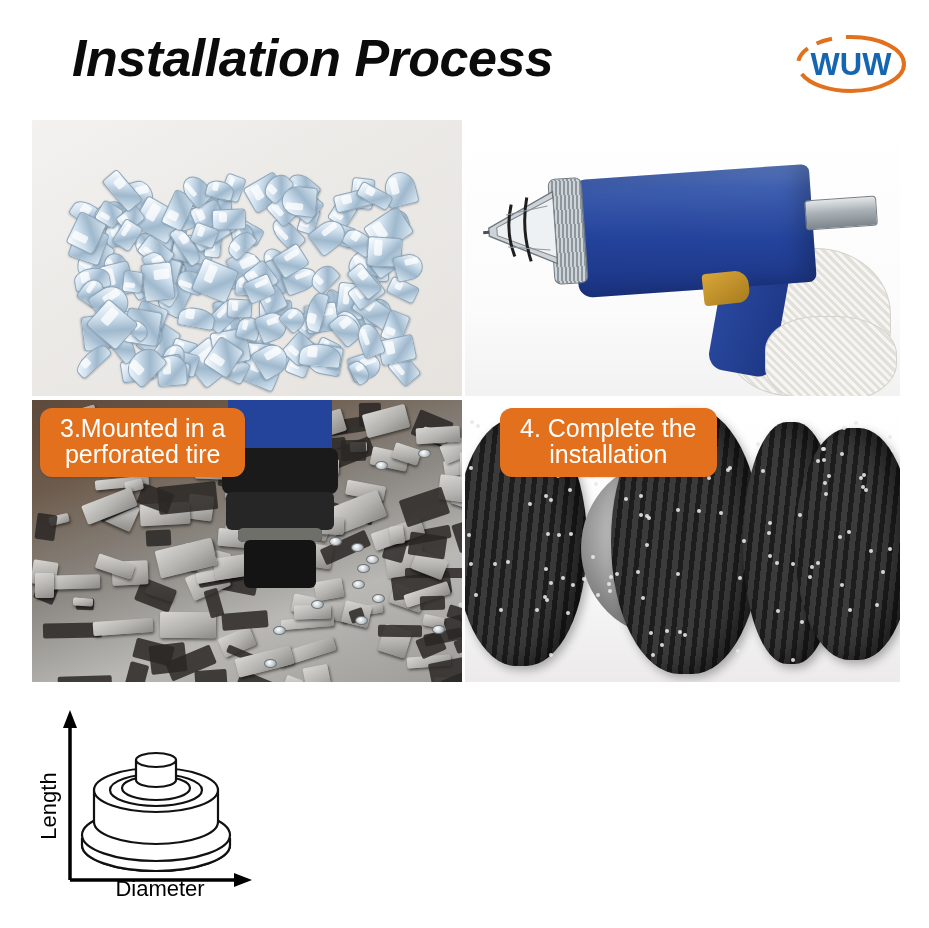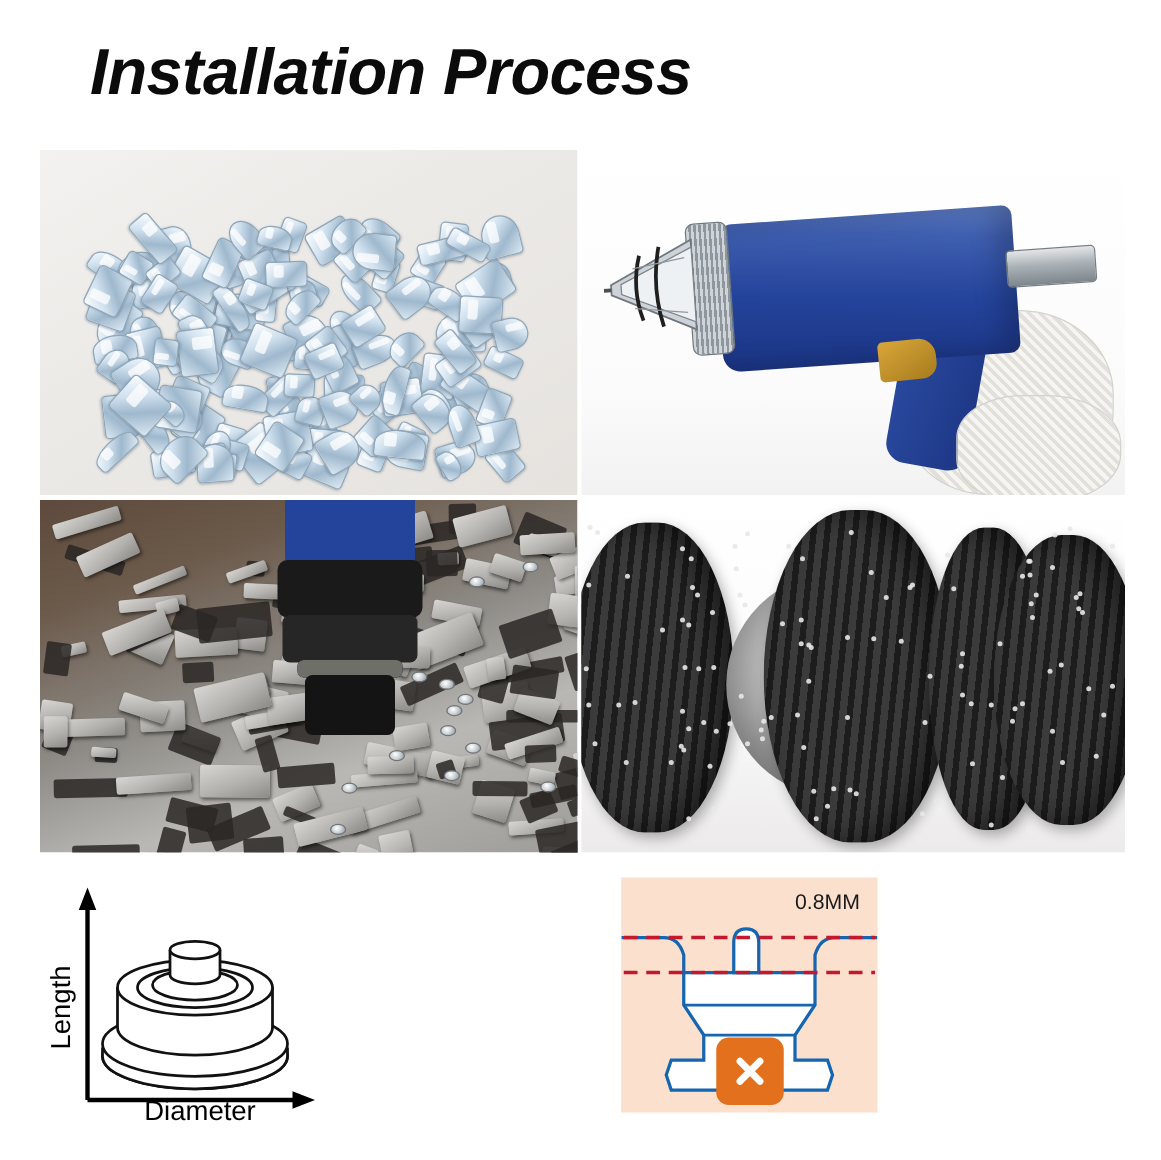--- a/index.html
+++ b/index.html
@@ -278,20 +278,27 @@
   .verdict.ok { background: #2fa836; }
   .verdict.no { background: #e2701c; }
   .verdict svg { display:block; }
 </style>
 </head>
 <body>
 
 <div class="header">
   <div class="page-title">Installation Process</div>
 
+  <div class="brand-logo">
+    <svg viewBox="0 0 116 62" width="116" height="62" aria-hidden="true">
+
+      <ellipse cx="58" cy="31" rx="53" ry="27" fill="none" stroke="#e2701c" stroke-width="4" stroke-dasharray="118 14 16 10 16 14 118 14 16 10 16 14" stroke-linecap="butt"></ellipse>
+      <text x="58" y="42" text-anchor="middle" font-family="'Liberation Sans', sans-serif" font-size="31" font-weight="bold" fill="#1565b0">WUW</text>
+    </svg>
+  </div>
 </div>
 
 <div class="photo-grid">
 
   <div class="photo-cell cell-tl">
     <div class="photo-art studs-bg">
       <div class="stud-pile" id="stud-pile">
           <div class="stud" style="left: 72.7122px; top: 99.0279px; width: 30.7891px; height: 27.2158px; transform: rotate(-9.7deg); border-radius: 50% 50% 4px 4px;"></div>
           <div class="stud" style="left: 233.645px; top: 126.714px; width: 21.7283px; height: 33.5774px; transform: rotate(-36.6deg); border-radius: 50% 50% 4px 4px;"></div>
           <div class="stud" style="left: 197.29px; top: 102.224px; width: 34.4637px; height: 17.5316px; transform: rotate(29.2deg); border-radius: 4px;"></div>
@@ -621,20 +628,22 @@
         <svg viewBox="0 0 196 200" width="196" height="200">
           <rect x="46" y="-10" width="104" height="66" rx="10" fill="#24439b"></rect>
           <rect x="40" y="48" width="116" height="46" rx="8" fill="#1a1a1a"></rect>
           <rect x="44" y="92" width="108" height="38" rx="6" fill="#262626"></rect>
           <rect x="56" y="128" width="84" height="14" rx="5" fill="repeating-linear-gradient(90deg,#8d8d8d 0 2px,#3a3a3a 2px 4px)"></rect>
           <rect x="56" y="128" width="84" height="14" rx="5" fill="#6f6f6a"></rect>
           <rect x="62" y="140" width="72" height="48" rx="6" fill="#141414"></rect>
         </svg>
       </div>
     </div>
+    <div class="step-chip chip-bl">3.Mounted in a
+perforated tire</div>
   </div>
 
   <div class="photo-cell cell-br">
     <div class="photo-art tires-bg" id="tires-art">
       <div class="tire" style="left:-10px; top:18px; width:132px; height:248px;"></div>
       <div class="rim" style="left:116px; top:58px; width:180px; height:180px;"></div>
       <div class="tire" style="left:146px; top:8px; width:150px; height:266px;"></div>
       <div class="tire" style="left:278px; top:22px; width:96px; height:242px;"></div>
       <div class="tire" style="left:330px; top:28px; width:118px; height:232px;"></div>
     <div class="tire-speck" style="left: 34.2622px; top: 208.238px;"></div>
@@ -741,20 +750,22 @@
         <div class="tire-speck" style="left: 171.382px; top: 169.939px;"></div>
         <div class="tire-speck" style="left: 214.147px; top: 23.7809px;"></div>
         <div class="tire-speck" style="left: 106.095px; top: 182.561px;"></div>
         <div class="tire-speck" style="left: 271.483px; top: 249.242px;"></div>
         <div class="tire-speck" style="left: 345.128px; top: 164.565px;"></div>
         <div class="tire-speck" style="left: 90.7332px; top: 73.715px;"></div>
         <div class="tire-speck" style="left: 174.224px; top: 112.989px;"></div>
         <div class="tire-speck" style="left: 182.082px; top: 116.46px;"></div>
         <div class="tire-speck" style="left: 409.677px; top: 202.647px;"></div>
       </div>
+    <div class="step-chip chip-br">4. Complete the
+installation</div>
   </div>
 </div>
 
 <div class="bottom-section">
 
   <div class="dim-diagram">
     <svg viewBox="0 0 250 200" width="250" height="200">
 
       <g stroke="#000" stroke-width="3.5" fill="none">
         <path d="M42 182 L42 24"></path>
@@ -774,37 +785,14 @@
         <path d="M108 62 L108 82 A20 7 0 0 0 148 82 L148 62"></path>
         <ellipse cx="128" cy="62" rx="20" ry="7"></ellipse>
       </g>
 
       <text x="-108" y="28" transform="rotate(-90)" font-family="'Liberation Sans', sans-serif" font-size="22" fill="#000" text-anchor="middle">Length</text>
       <text x="132" y="198" text-anchor="middle" font-family="'Liberation Sans', sans-serif" font-size="22" fill="#000">Diameter</text>
     </svg>
   </div>
 
 
-  <div class="spec-panel panel-2">
-    <div class="spec-label">0.8MM</div>
-    <div class="spec-art">
-      <svg viewBox="0 0 205 188" width="205" height="188">
-        <path d="M0 48 L34 48 Q46 48 50 62 L50 78" fill="none" stroke="#1565b0" stroke-width="2.6"></path>
-        <path d="M205 48 L171 48 Q159 48 155 62 L155 78" fill="none" stroke="#1565b0" stroke-width="2.6"></path>
-        <g fill="#ffffff" stroke="#1565b0" stroke-width="2.6">
-          <path d="M50 76 L50 102 L66 126 L66 146 L40 146 L36 158 L40 170 L165 170 L169 158 L165 146 L139 146 L139 126 L155 102 L155 76 Z"></path>
-          <path d="M90 76 L90 52 Q90 41 100 41 Q110 41 110 52 L110 76 Z"></path>
-        </g>
-        <path d="M50 102 L155 102" stroke="#1565b0" stroke-width="2.2"></path>
-        <path d="M66 126 L139 126" stroke="#1565b0" stroke-width="2.2"></path>
-        <path d="M50 76 L155 76" stroke="#1565b0" stroke-width="2.2"></path>
-        <path d="M2 48 L203 48" stroke="#c4182f" stroke-width="2.8" stroke-dasharray="11 7"></path>
-        <path d="M2 76 L203 76" stroke="#c4182f" stroke-width="2.8" stroke-dasharray="11 7"></path>
-      </svg>
-    </div>
-    <div class="verdict no">
-      <svg viewBox="0 0 32 32" width="32" height="32">
-        <path d="M8 8 L24 24 M24 8 L8 24" fill="none" stroke="#fff" stroke-width="5.5" stroke-linecap="round"></path>
-      </svg>
-    </div>
-  </div>
 
 </div>
 
 </body></html>

